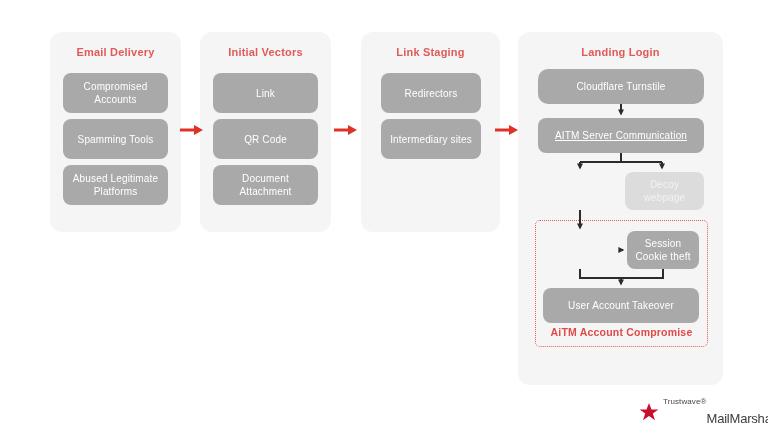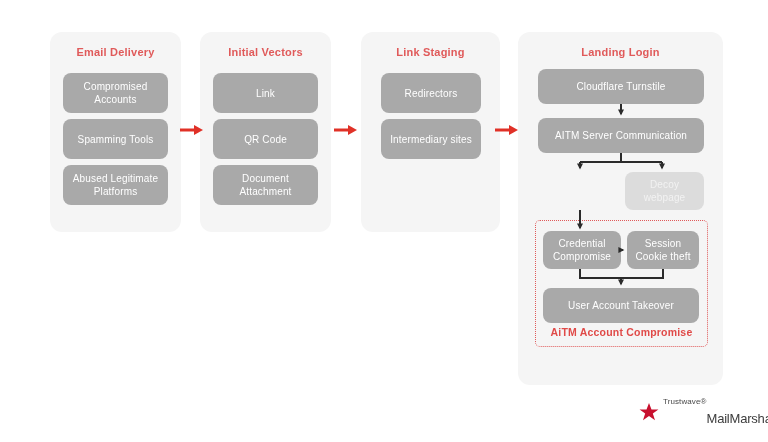--- a/index.html
+++ b/index.html
@@ -110,32 +110,31 @@
 
   <div class="panel" style="left:357px;top:32px;width:139px;height:200px;">
     <div class="panel-title" style="top:14px;">Link Staging</div>
     <div class="node" style="left:20px;top:41px;width:100px;height:40px;">Redirectors</div>
     <div class="node" style="left:20px;top:87px;width:100px;height:40px;">Intermediary sites</div>
   </div>
 
   <div class="panel" style="left:514px;top:32px;width:205px;height:353px;">
     <div class="panel-title" style="top:14px;">Landing Login</div>
 
-    <div class="node" style="left:20px;top:37px;width:166px;height:35px;">Cloudflare Turnstile</div>
+    <div class="node" style="left:20px;top:37px;width:166px;height:35px;border-radius:10px;">Cloudflare Turnstile</div>
 
-    <div class="node" style="left:20px;top:86px;width:166px;height:35px;">AITM Server Communication</div>
+    <div class="node" style="left:20px;top:86px;width:166px;height:35px;text-decoration:underline;">AITM Server Communication</div>
 
 
     <div class="node muted" style="left:107px;top:140px;width:79px;height:38px;">Decoy webpage</div>
 
     <div class="dashed-group" style="left:17px;top:188px;width:173px;height:127px;">
       <div class="dashed-label" style="bottom:8px;">AiTM Account Compromise</div>
     </div>
 
-    <div class="node" style="left:25px;top:199px;width:78px;height:38px;">Credential Compromise</div>
 
     <div class="node" style="left:109px;top:199px;width:72px;height:38px;">Session Cookie theft</div>
 
     <div class="node" style="left:25px;top:256px;width:156px;height:35px;">User Account Takeover</div>
 
     <svg class="conn" width="205" height="353" style="left:0;top:0;">
       <defs>
         <marker id="ah" markerWidth="7" markerHeight="7" refX="4.6" refY="3" orient="auto" markerUnits="userSpaceOnUse">
           <path d="M0,0 L6,3 L0,6 z" fill="#2b2b2b"></path>
         </marker>

